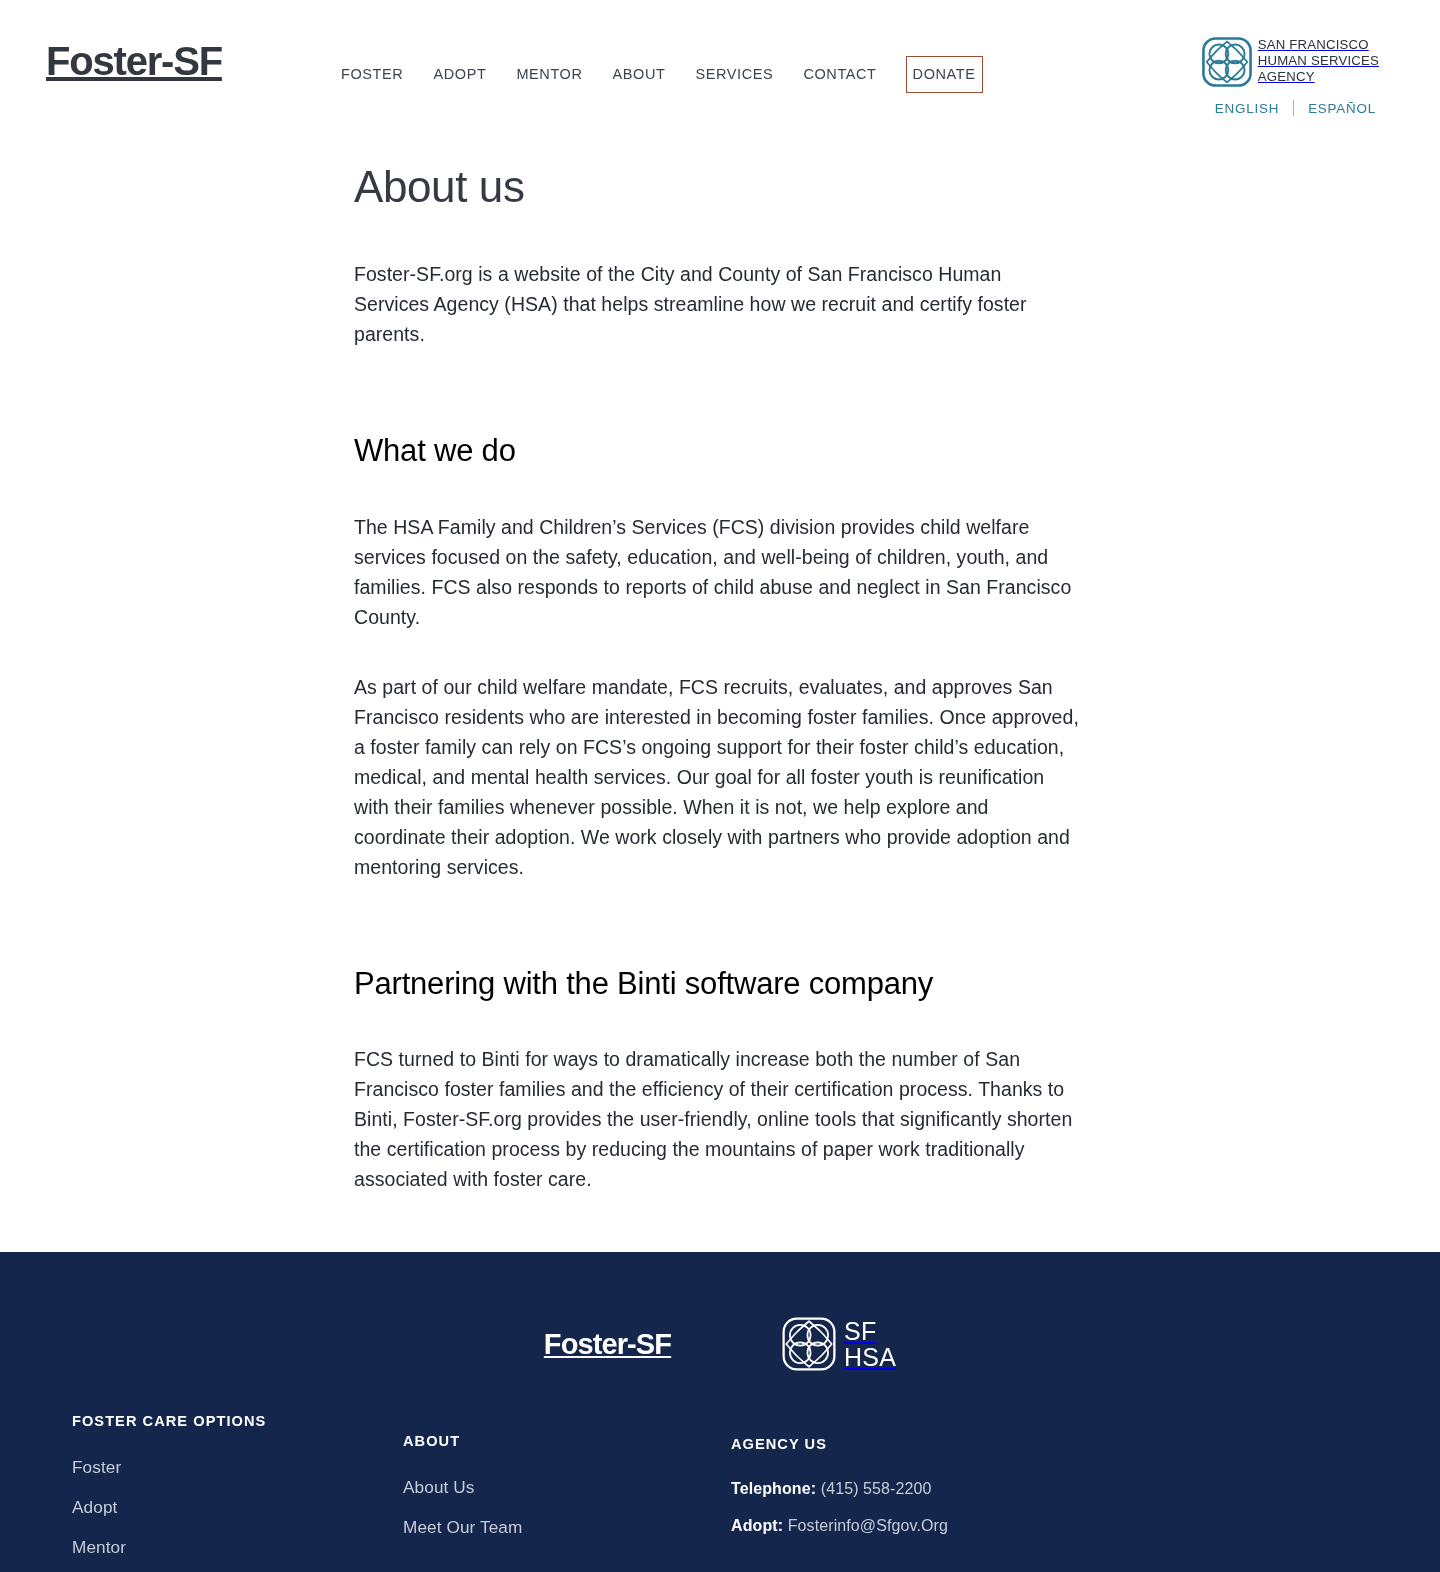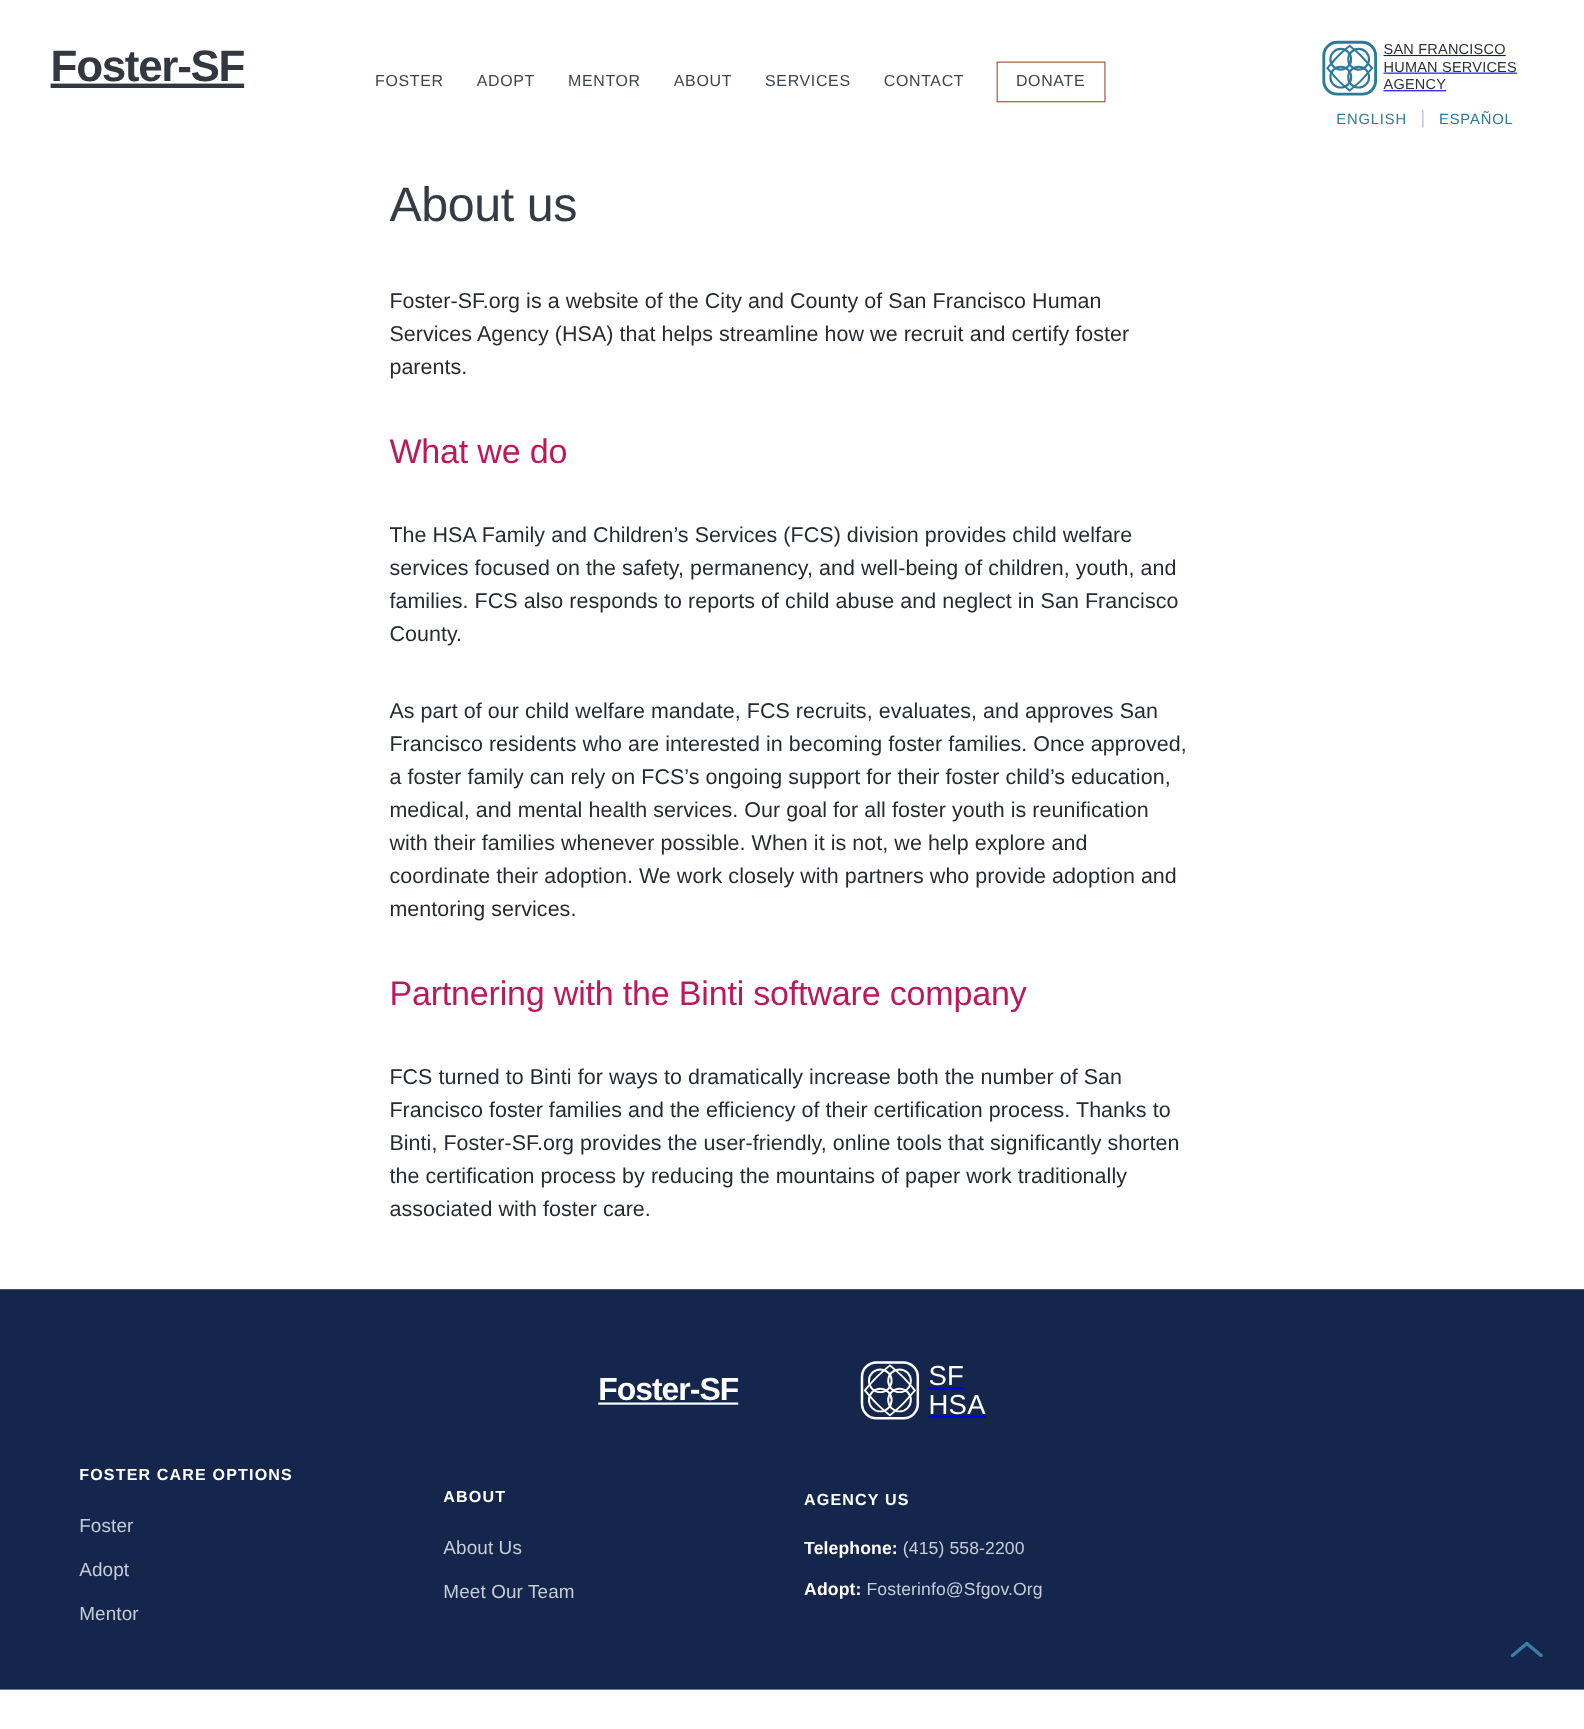--- a/index.html
+++ b/index.html
@@ -41,21 +41,21 @@
     padding:0 30px 0 0;
     white-space:nowrap;
     line-height:26px;
   }
   .nav-link:first-child { padding-left:0; }
   .donate-btn {
     font-size:14.5px;
     letter-spacing:0.6px;
     color:#3d4450;
     border:1px solid #9c4c34;
-    padding:10px 17px;
+    padding:10px 6px;
     margin-left:-1px;
     background:transparent;
     cursor:pointer;
     font-family:"Liberation Sans", sans-serif;
     line-height:1;
     white-space:nowrap;
   }
 
   .hsa-block {
     position:absolute;
@@ -107,22 +107,23 @@
     line-height:1.15;
     font-weight:500;
     color:#353b45;
     letter-spacing:-0.4px;
     margin-top:22px;
   }
   h2.section-title {
     font-size:31px;
     line-height:1.32;
     font-weight:500;
-    color:#be185d;
+    color:#000000;
     letter-spacing:-0.2px;
+    margin-top:40px;
   }
   p.body-text {
     font-size:19.5px;
     line-height:30px;
     color:#262b33;
     letter-spacing:0.05px;
   }
   .sp-1 { height:46px; }
   .sp-2 { height:42px; }
   .sp-3 { height:40px; }
@@ -258,21 +259,21 @@
 
     <h1 class="page-title">About us</h1>
 
     <div class="sp-1"></div>
     <p class="body-text">Foster-SF.org is a website of the City and County of San Francisco Human Services Agency (HSA) that helps streamline how we recruit and certify foster parents.</p>
 
     <div class="sp-2"></div>
     <h2 class="section-title">What we do</h2>
 
     <div class="sp-3"></div>
-    <p class="body-text">The HSA Family and Children’s Services (FCS) division provides child welfare services focused on the safety, permanency, and well-being of children, youth, and families. FCS also responds to reports of child abuse and neglect in San Francisco County.</p>
+    <p class="body-text">The HSA Family and Children’s Services (FCS) division provides child welfare services focused on the safety, education, and well-being of children, youth, and families. FCS also responds to reports of child abuse and neglect in San Francisco County.</p>
 
     <div class="sp-4"></div>
     <p class="body-text">As part of our child welfare mandate, FCS recruits, evaluates, and approves San Francisco residents who are interested in becoming foster families. Once approved, a foster family can rely on FCS’s ongoing support for their foster child’s education, medical, and mental health services. Our goal for all foster youth is reunification with their families whenever possible. When it is not, we help explore and coordinate their adoption. We work closely with partners who provide adoption and mentoring services.</p>
 
     <div class="sp-5"></div>
     <h2 class="section-title">Partnering with the Binti software company</h2>
 
     <div class="sp-6"></div>
     <p class="body-text">FCS turned to Binti for ways to dramatically increase both the number of San Francisco foster families and the efficiency of their certification process. Thanks to Binti, Foster-SF.org provides the user-friendly, online tools that significantly shorten the certification process by reducing the mountains of paper work traditionally associated with foster care.</p>
 

